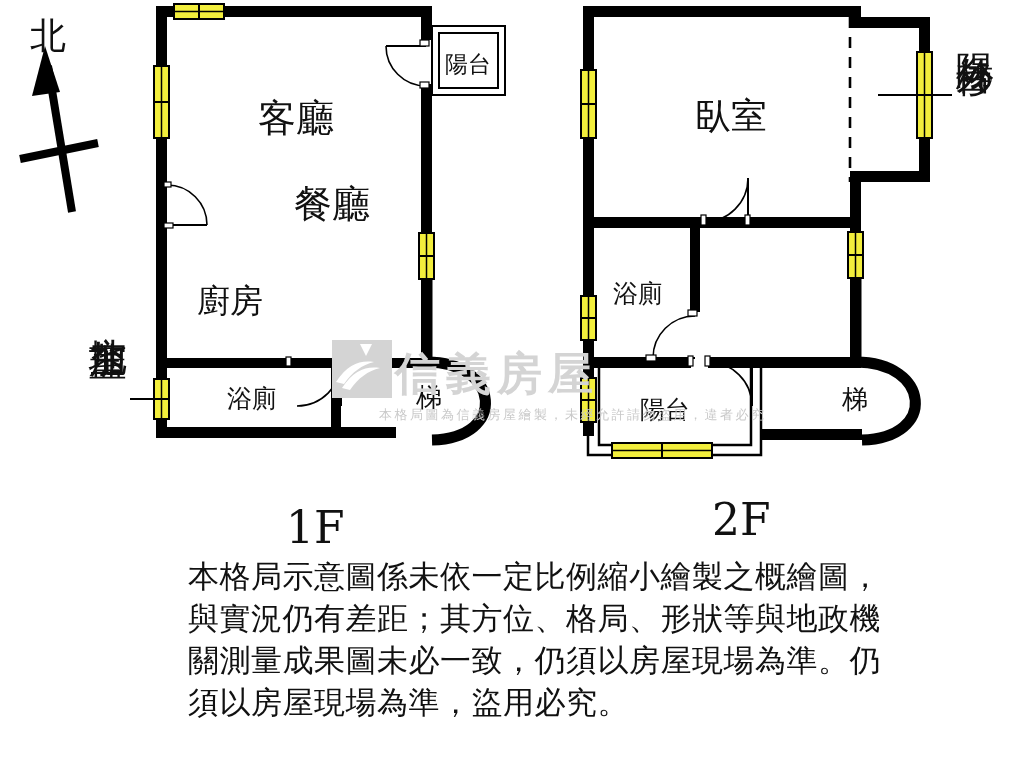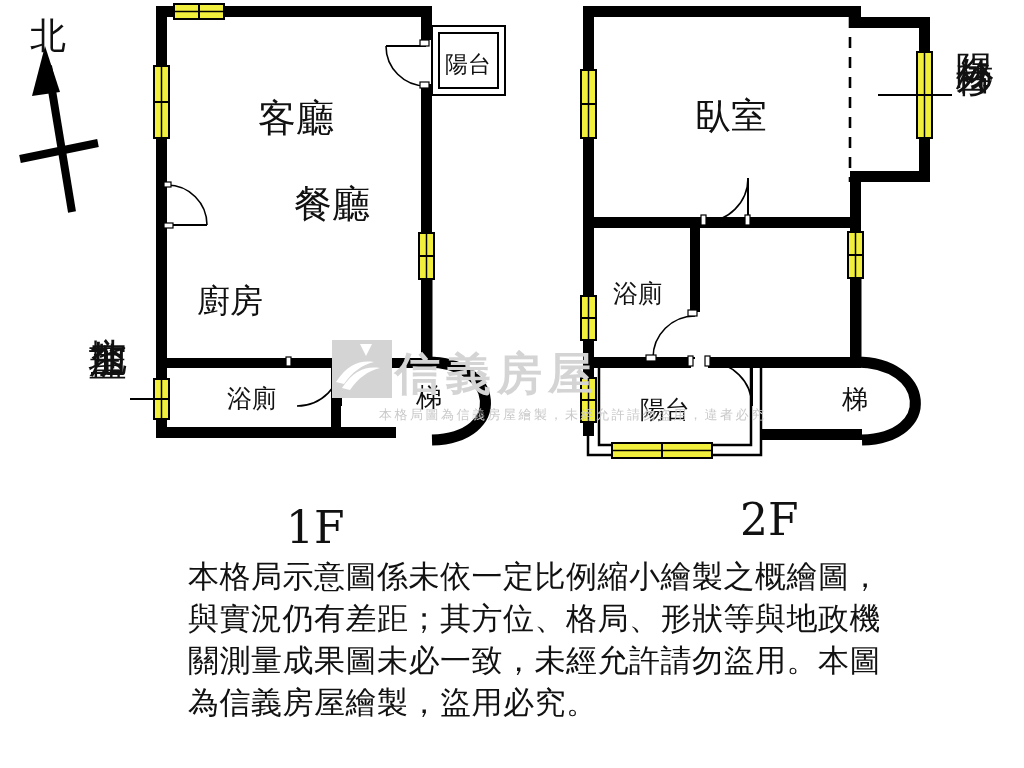--- a/index.html
+++ b/index.html
@@ -63,21 +63,21 @@
     font-size: 38px;
   }
   .floor-tag {
     position: absolute;
     font-family: "DejaVu Serif", "Liberation Serif", serif;
     font-size: 44px;
     color: #111111;
     font-weight: 400;
   }
   #floor-tag-1f { left: 286px; top: 458px; margin-top: 44px; }
-  #floor-tag-2f { left: 740px; top: 494px; }
+  #floor-tag-2f { left: 712px; top: 494px; }
   .wm-text {
     position: absolute;
     left: 333px;
     top: 406px;
     font-family: "DejaVu Sans", "Liberation Sans", sans-serif;
     font-size: 13px;
     color: #c9c9c9;
     letter-spacing: 2.5px;
     white-space: nowrap;
     margin-left: 46px;
@@ -310,15 +310,15 @@
   </svg>
   <div class="wm-brand">信義房屋</div>
   <div class="wm-text">本格局圖為信義房屋繪製，未經允許請勿盜用，違者必究</div>
 
   <div class="vlabel" id="label-kongdi">空地加蓋</div>
   <div class="vlabel" id="label-yangtai-waiyi">陽台外移</div>
 
   <div class="floor-tag" id="floor-tag-1f">1F</div>
   <div class="floor-tag" id="floor-tag-2f">2F</div>
 
-  <div class="disclaimer">本格局示意圖係未依一定比例縮小繪製之概繪圖，與實況仍有差距；其方位、格局、形狀等與地政機關測量成果圖未必一致，未經允許請勿盜用。本圖為信義房屋繪製，盜用必究。</div>
+  <div class="disclaimer">本格局示意圖係未依一定比例縮小繪製之概繪圖，與實況仍有差距；其方位、格局、形狀等與地政機關測量成果圖未必一致，仍須以房屋現場為準。仍須以房屋現場為準，盜用必究。</div>
 
 </div>
 
 </body></html>

